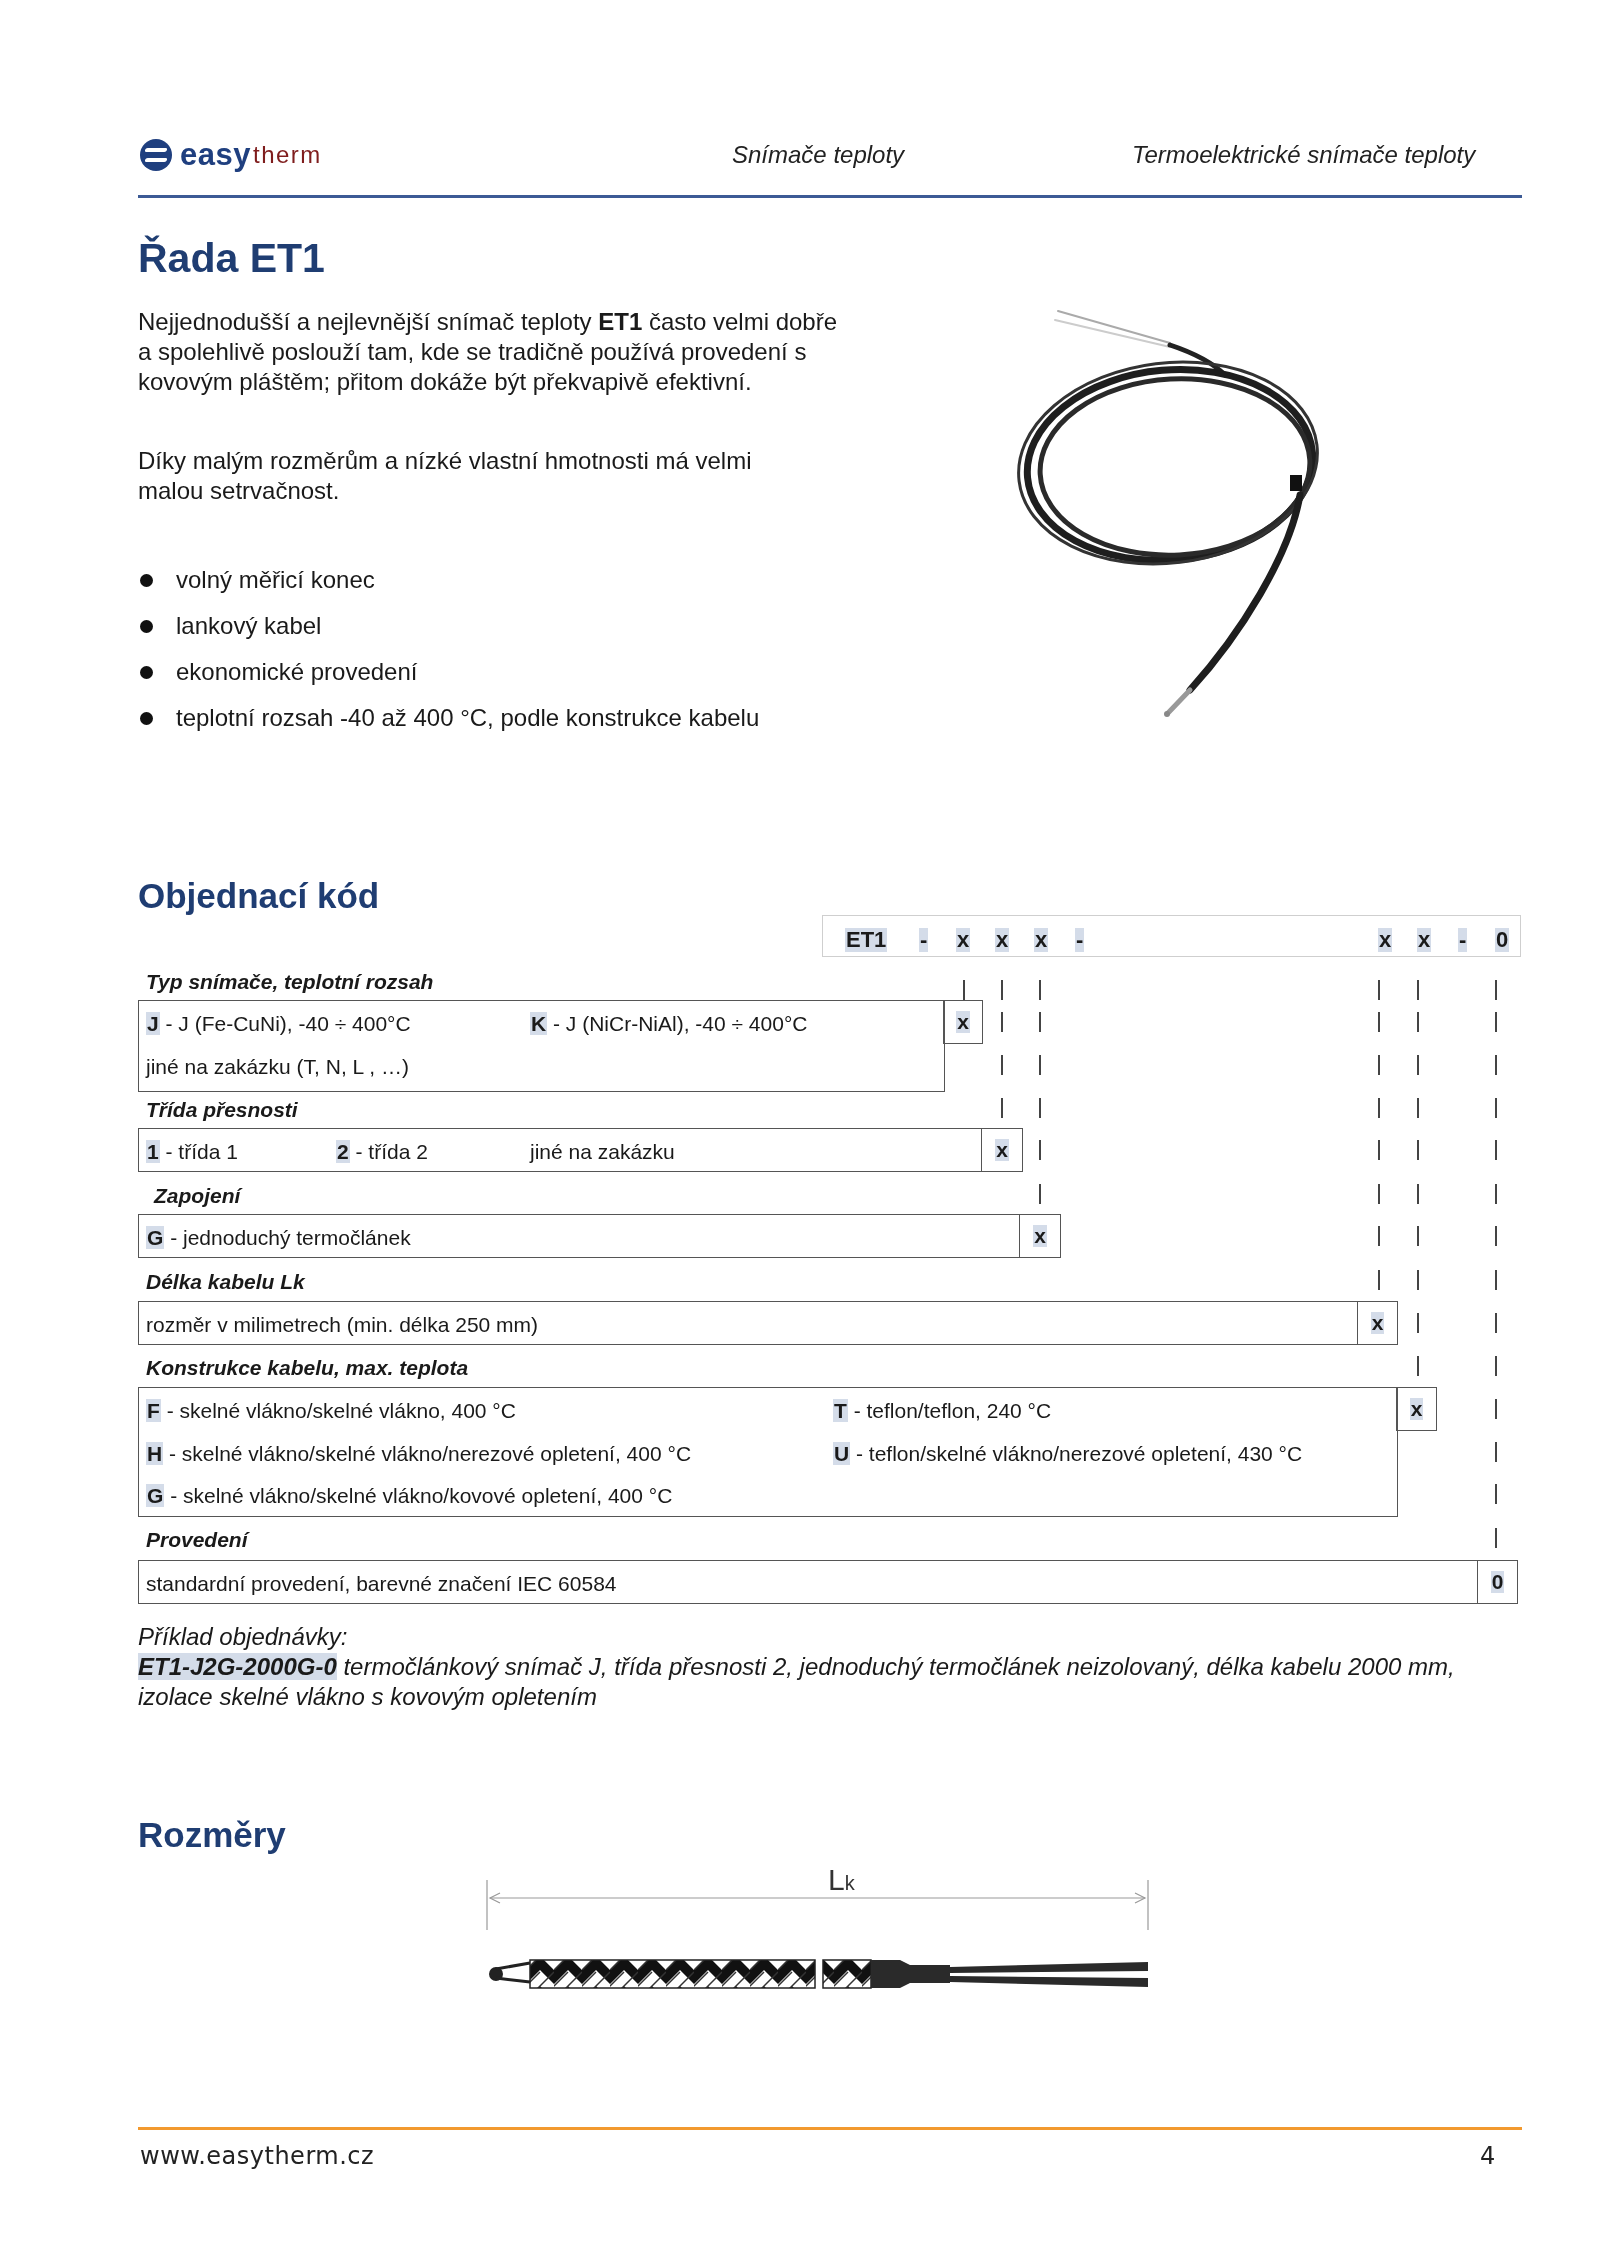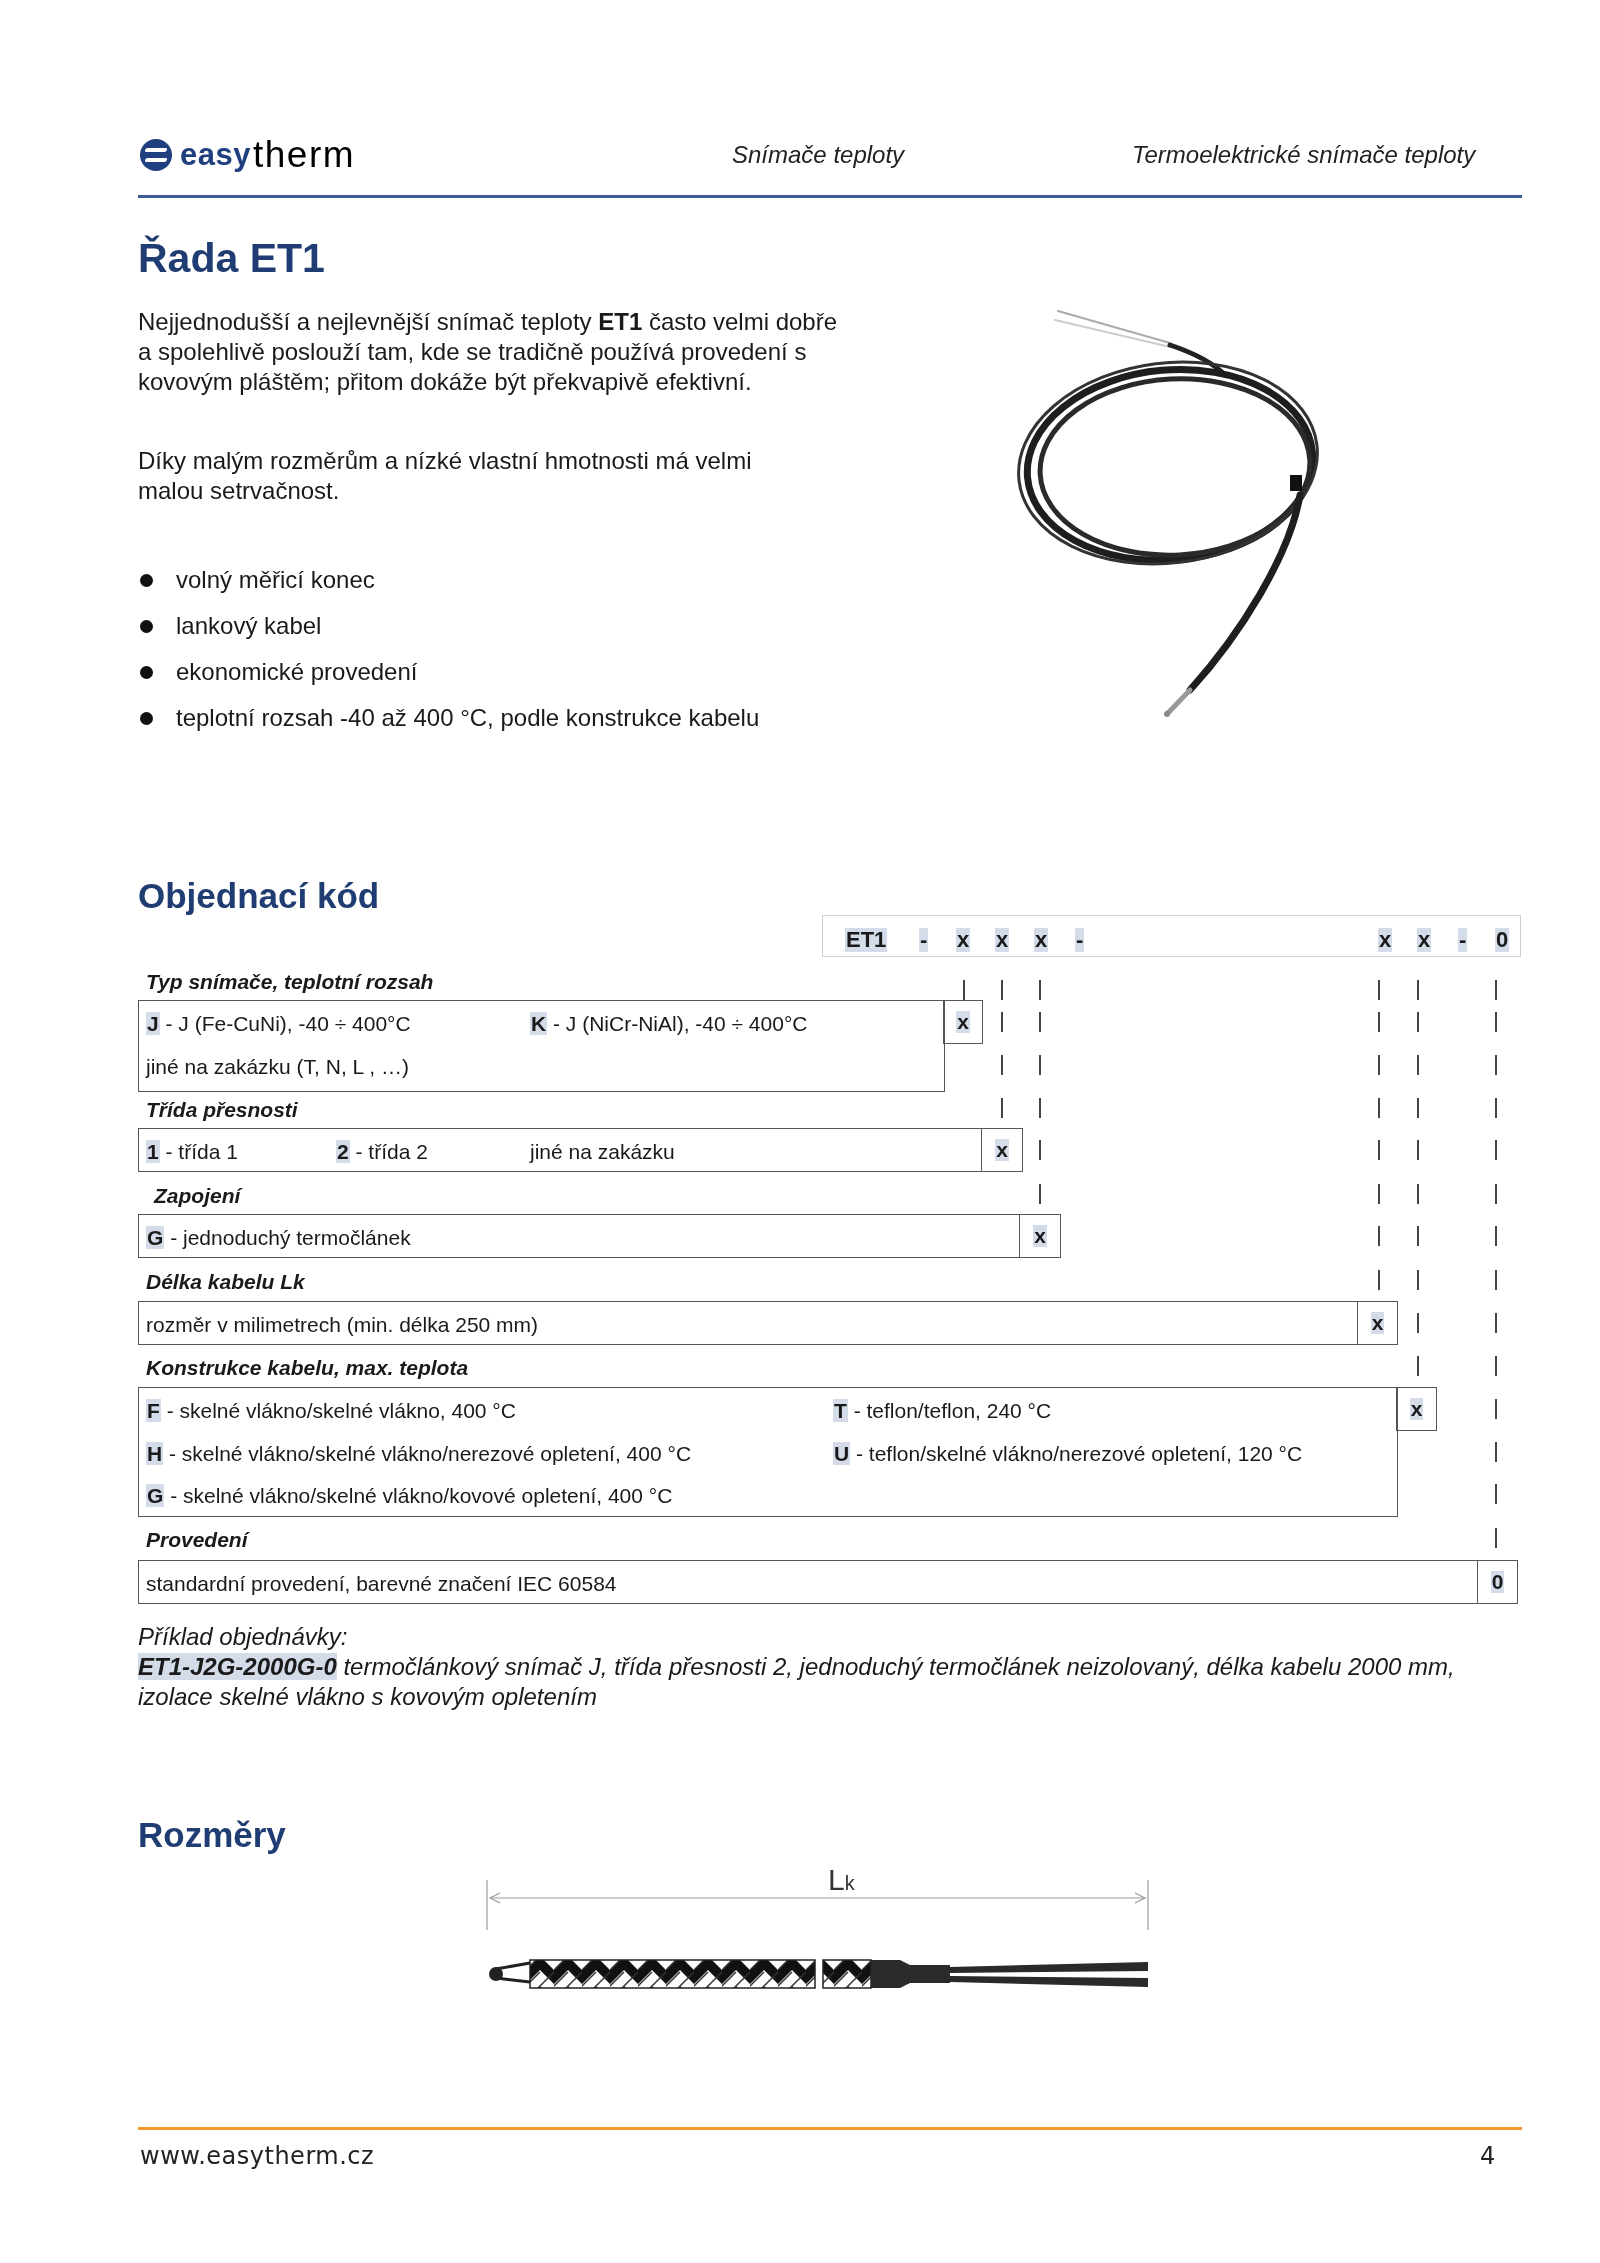--- a/index.html
+++ b/index.html
@@ -4,21 +4,21 @@
 <style>
   html,body{margin:0;padding:0;background:#fff;}
   body{width:1600px;height:2263px;position:relative;font-family:"Liberation Sans",sans-serif;color:#1a1a1a;overflow:hidden;}
   .abs{position:absolute;}
   
   #logo{left:140px;top:135px;height:40px;display:flex;align-items:center;gap:8px;}
   #logo .mark{width:32px;height:32px;border-radius:50%;background:#1f3f7f;position:relative;overflow:hidden;}
   #logo .mark:before{content:"";position:absolute;left:5px;top:9px;width:22px;height:4px;background:#fff;border-radius:2px;transform:skewX(-20deg);}
   #logo .mark:after{content:"";position:absolute;left:5px;top:19px;width:22px;height:4px;background:#fff;border-radius:2px;transform:skewX(-20deg);}
   #logo .easy{font-size:31px;font-weight:bold;color:#1f3f7f;letter-spacing:0.5px;}
-  #logo .therm{font-size:37px;color:#000000;letter-spacing:1.5px;margin-left:-6px;}
+  #logo .therm{font-size:24px;color:#7f1d1d;letter-spacing:1.5px;margin-left:-6px;}
   .hdr-txt{font-style:italic;font-size:24px;color:#222;top:141px;}
   #hdr-line{left:138px;top:195px;width:1384px;height:3px;background:#3c5a95;}
   h1,h2{margin:0;color:#1f3d72;font-weight:bold;}
   #title{left:138px;top:235px;font-size:41px;}
   .para{left:138px;font-size:24px;line-height:30px;width:720px;}
   .bullets{left:138px;top:565px;font-size:24px;}
   .bullet{position:relative;padding-left:38px;line-height:30px;margin-bottom:16px;width:620px;}
   .bullet .dot{position:absolute;left:2px;top:9px;width:13px;height:13px;border-radius:50%;background:#111;}
   #photo{left:1010px;top:295px;width:340px;height:440px;}
   h2.sec{font-size:35px;}
@@ -170,21 +170,21 @@
 <div class="opt" style="left:146px;top:1313px;">rozměr v milimetrech (min. délka 250 mm)</div>
 
 <div class="lbl" style="top:1356px;">Konstrukce kabelu, max. teplota</div>
 <div class="box" style="left:138px;top:1387px;width:1260px;height:130px;"></div>
 <div class="cell-x" style="left:1396px;top:1387px;width:41px;height:44px;">
     <span>x</span>
   </div>
 <div class="opt" style="left:146px;top:1399px;"><b>F</b><span> - skelné vlákno/skelné vlákno, 400 °C</span></div>
 <div class="opt" style="left:833px;top:1399px;"><b>T</b><span> - teflon/teflon, 240 °C</span></div>
 <div class="opt" style="left:146px;top:1442px;"><b>H</b><span> - skelné vlákno/skelné vlákno/nerezové opletení, 400 °C</span></div>
-<div class="opt" style="left:833px;top:1442px;"><b>U</b><span> - teflon/skelné vlákno/nerezové opletení, 120 °C</span></div>
+<div class="opt" style="left:833px;top:1442px;"><b>U</b><span> - teflon/skelné vlákno/nerezové opletení, 430 °C</span></div>
 <div class="opt" style="left:146px;top:1484px;"><b>G</b><span> - skelné vlákno/skelné vlákno/kovové opletení, 400 °C</span></div>
 
 <div class="lbl" style="top:1528px;">Provedení</div>
 <div class="box" style="left:138px;top:1560px;width:1380px;height:44px;"></div>
 <div class="cell-x" style="left:1477px;top:1560px;width:41px;height:44px;">
     <span>0</span>
   </div>
 <div class="opt" style="left:146px;top:1572px;">standardní provedení, barevné značení IEC 60584</div>
 
 <div id="example" class="abs">

